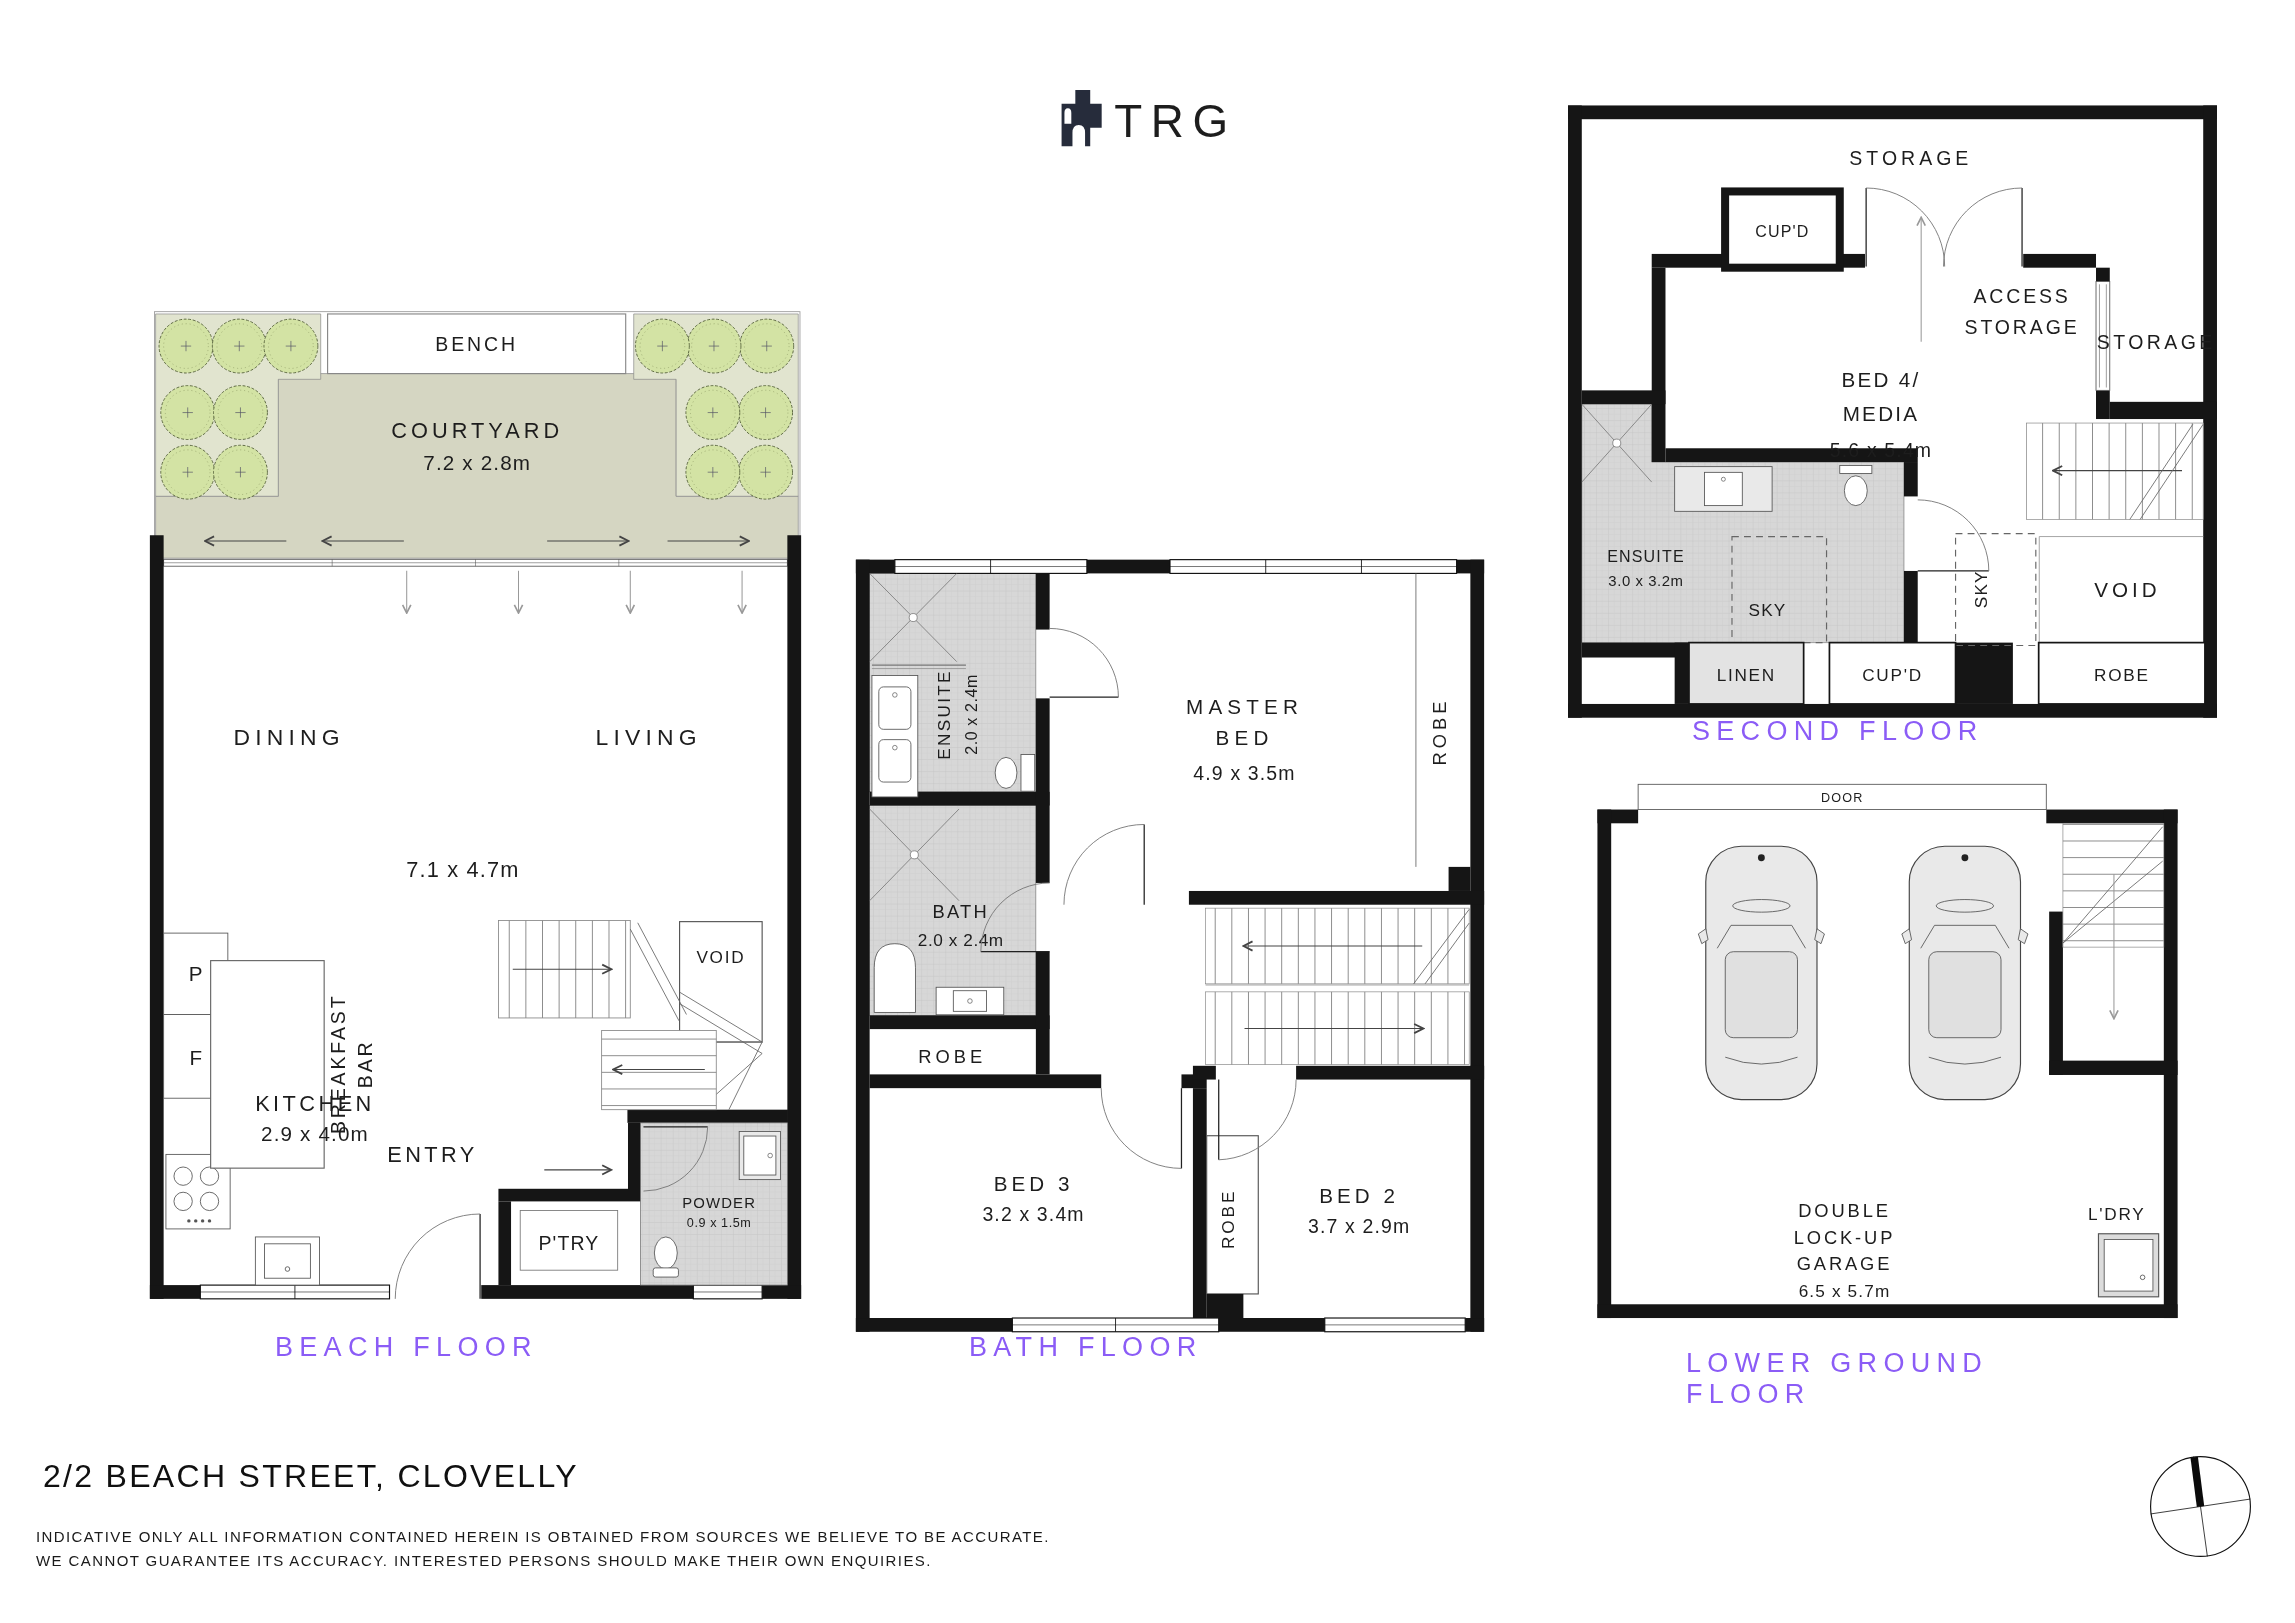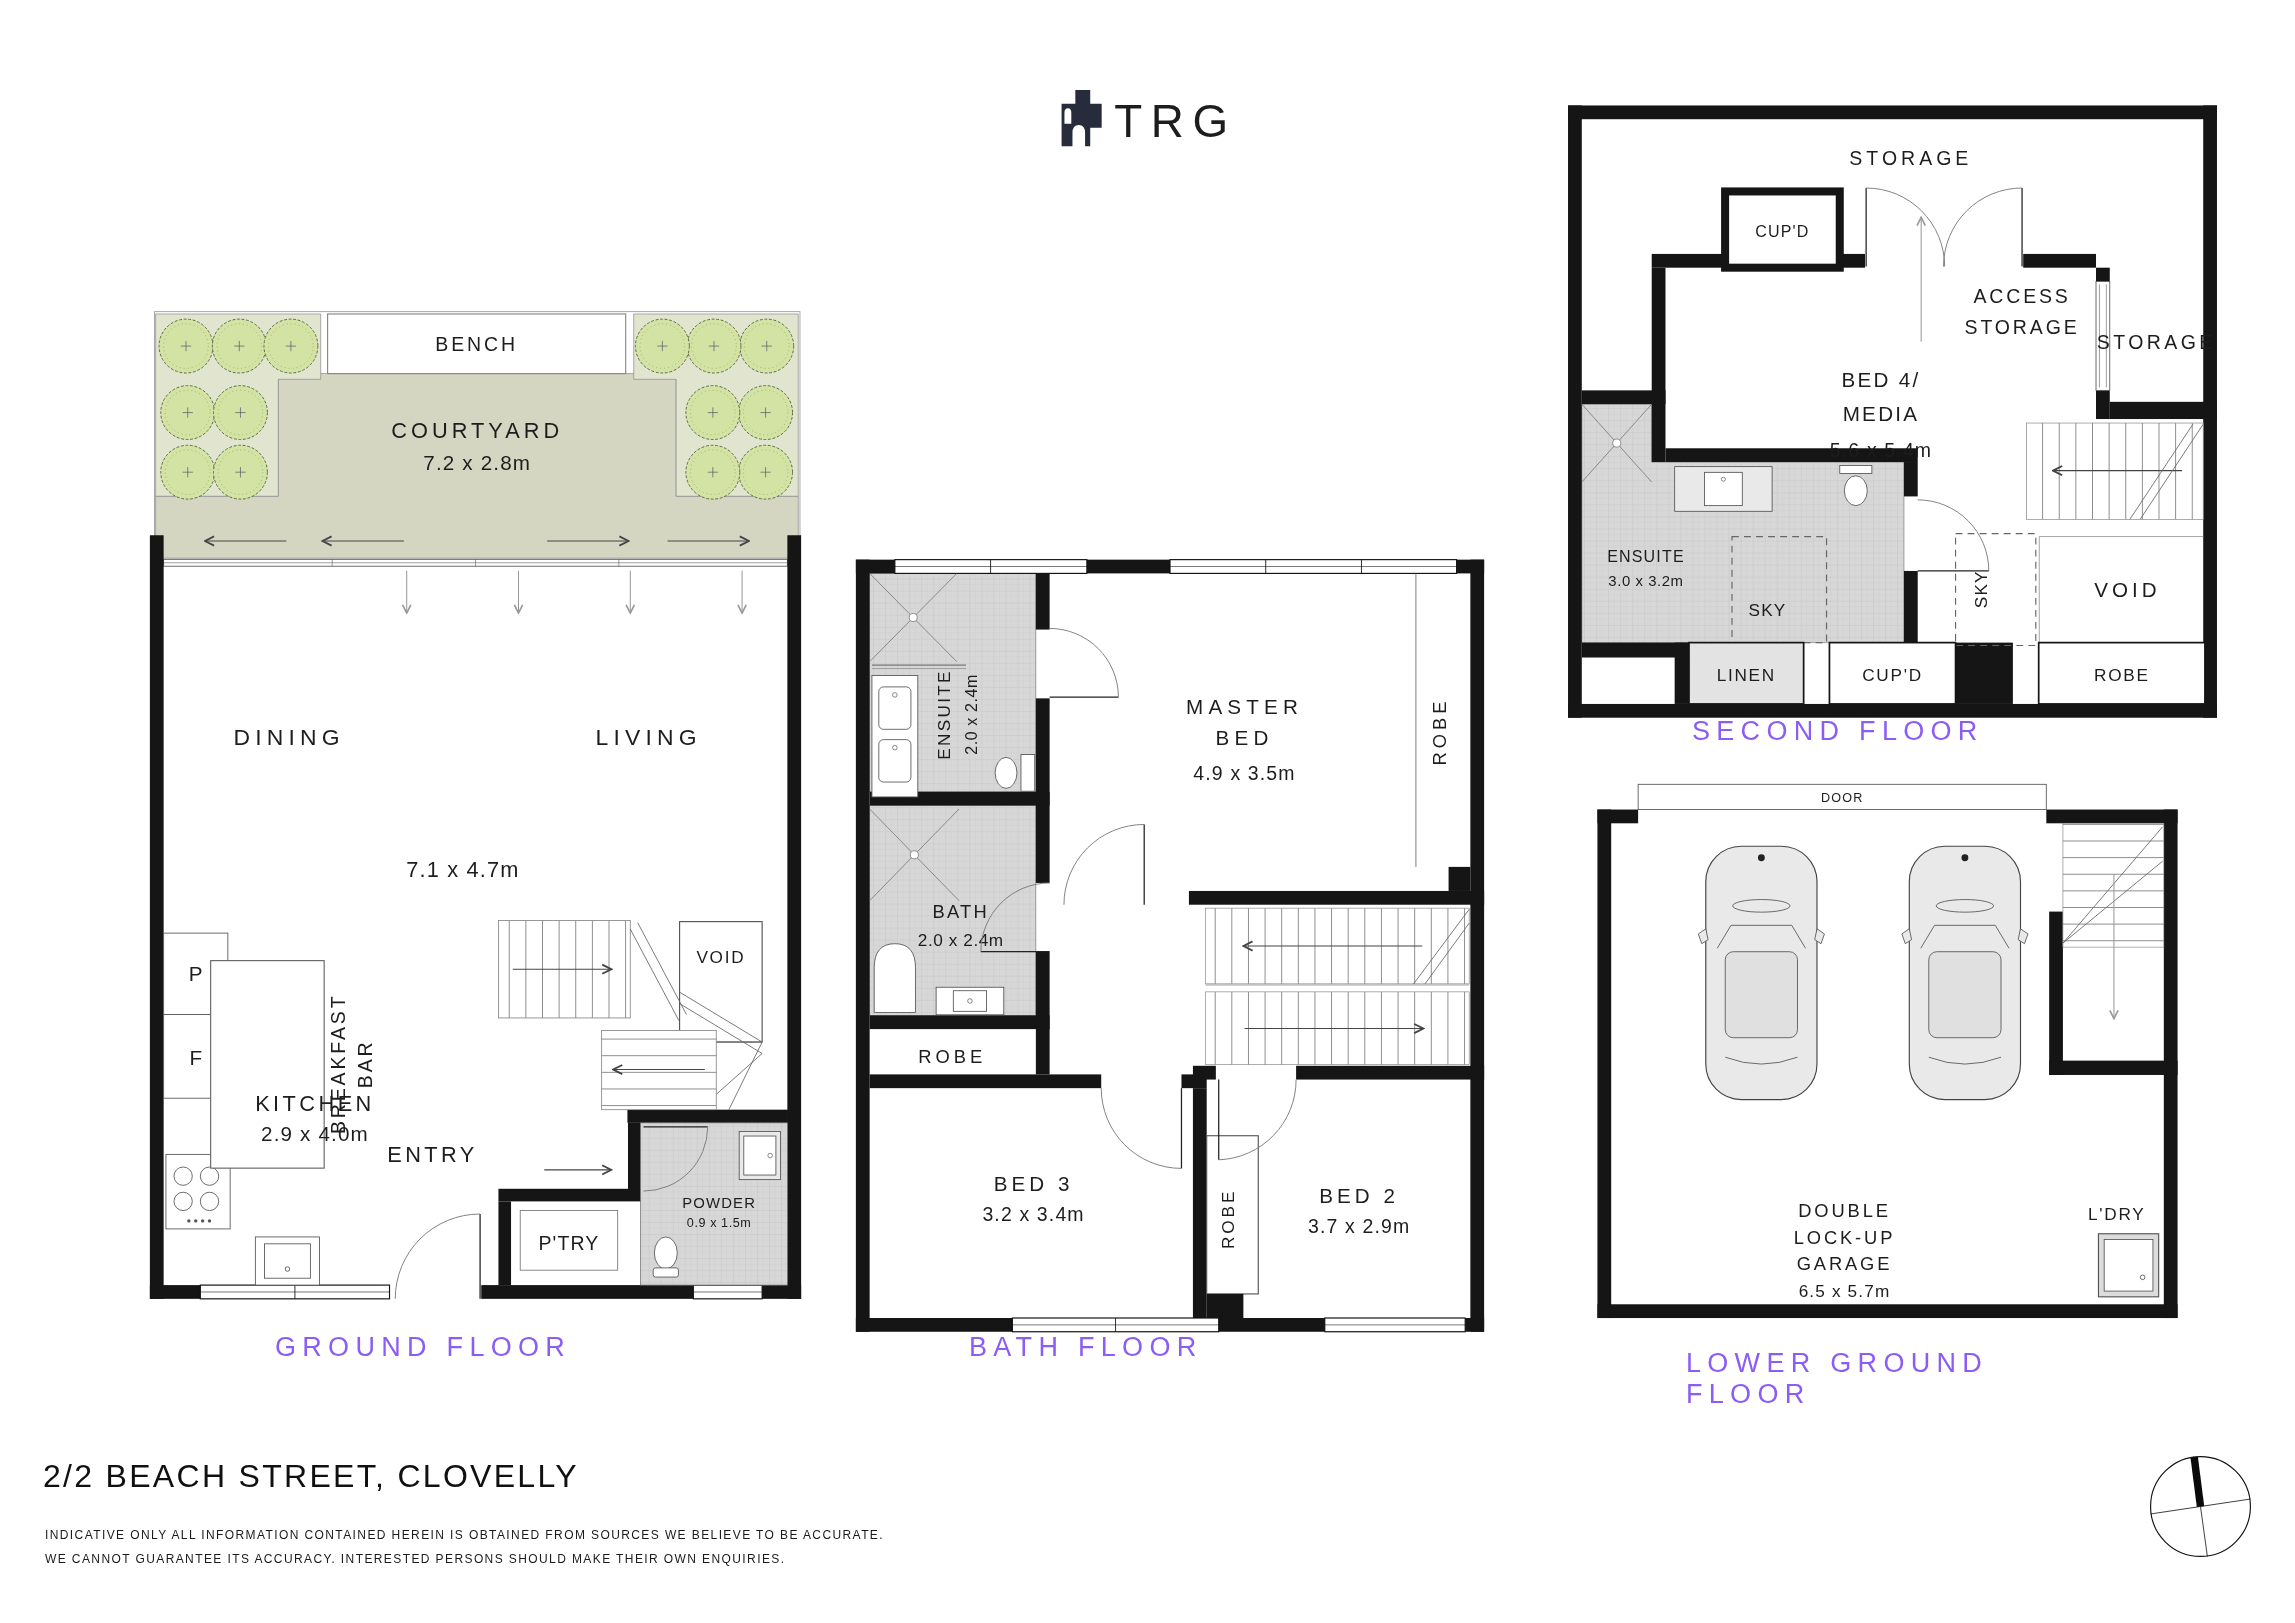--- a/index.html
+++ b/index.html
@@ -16,21 +16,21 @@
   .door{fill:none;stroke:#777;stroke-width:1.6;}
   .leaf{stroke:#222;stroke-width:2.2;}
   .xline{stroke:#666;stroke-width:1.2;}
   .arrow{fill:none;stroke:#444;stroke-width:2;}
   .arrowg{fill:none;stroke:#999;stroke-width:1.8;}
   .dash{fill:none;stroke:#666;stroke-width:2;stroke-dasharray:12 9;}
   .floor-title{position:absolute;width:402px;text-align:left;
        font-size:27px;letter-spacing:6.3px;color:#8b5cf6;}
   .addr{position:absolute;left:43px;top:1458px;font-size:32px;
        letter-spacing:2.3px;color:#101010;}
-  .disc{position:absolute;left:45px;font-size:12px;letter-spacing:1.4px;color:#1a1a1a;}
+  .disc{position:absolute;left:36px;font-size:15px;letter-spacing:1.4px;color:#1a1a1a;}
 </style>
 </head>
 <body>
 
 <svg width="0" height="0">
   <defs>
     <pattern id="tiles" patternUnits="userSpaceOnUse" width="21" height="21">
       <rect width="21" height="21" fill="#d7d7d7"></rect>
       <path d="M21,0 H0 V21" fill="none" stroke="#c3c3c3" stroke-width="1.5"></path>
       <path d="M10.5,0 V21 M0,10.5 H21" stroke="#cdcdcd" stroke-width="0.7"></path>
@@ -485,21 +485,21 @@
   <text class="lb" x="445" y="912" font-size="30" letter-spacing="2">6.5 x 5.7m</text>
   <text class="lb" x="920" y="778" font-size="30" letter-spacing="3">L'DRY</text>
 
   <g>
     <rect x="888" y="802" width="105" height="110" fill="#dcdcdc" stroke="#555" stroke-width="2"></rect>
     <rect x="898" y="812" width="85" height="90" class="fix"></rect>
     <circle cx="965" cy="878" r="4" fill="none" stroke="#555" stroke-width="1.5"></circle>
   </g>
 </svg>
 
-<div class="floor-title" style="left:275px;top:1332px;">GROUND FLOOR</div>
+<div class="floor-title" style="left:275px;top:1332px;">BEACH FLOOR</div>
 <div class="floor-title" style="left:969px;top:1332px;">BATH FLOOR</div>
 <div class="floor-title" style="left:1692px;top:716px;">SECOND FLOOR</div>
 <div class="floor-title" style="left:1686px;top:1332px;margin-top:16px;">LOWER GROUND FLOOR</div>
 
 <div class="addr">2/2 BEACH STREET, CLOVELLY</div>
 <div class="disc" style="top:1528px;">INDICATIVE ONLY ALL INFORMATION CONTAINED HEREIN IS OBTAINED FROM SOURCES WE BELIEVE TO BE ACCURATE.</div>
 <div class="disc" style="top:1552px;">WE CANNOT GUARANTEE ITS ACCURACY. INTERESTED PERSONS SHOULD MAKE THEIR OWN ENQUIRIES.</div>
 
 <svg style="left:2146px;top:1452px" width="109" height="109" viewBox="0 0 190 190">
   <circle cx="95" cy="95" r="87" fill="none" stroke="#111" stroke-width="2"></circle>

